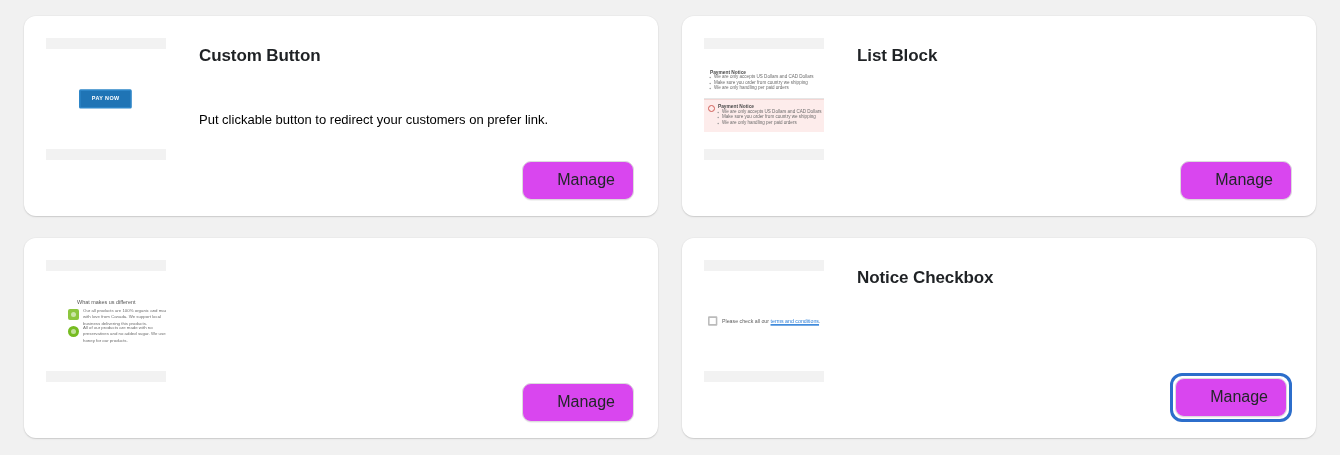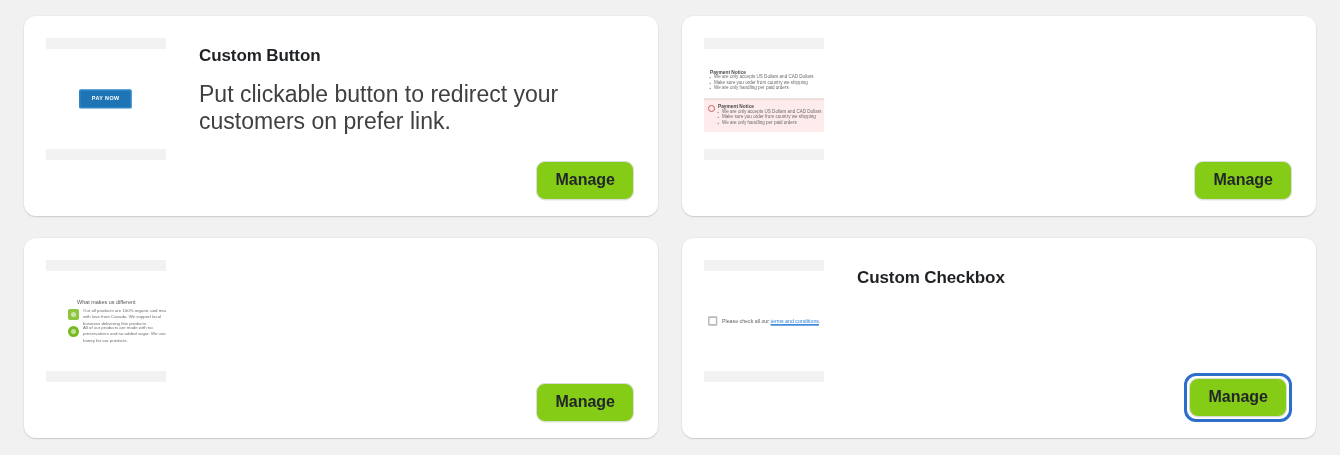--- a/index.html
+++ b/index.html
@@ -201,53 +201,54 @@
     text-decoration: underline;
   }
 
   
   .body {
     flex: 1;
     padding-left: 33px;
     display: flex;
     flex-direction: column;
     min-width: 0;
+    gap: 20px;
   }
   .card-title {
     font-size: 17px;
     font-weight: bold;
     color: #1f2225;
     line-height: 22px;
     margin: 9px 0 0 0;
     letter-spacing: -0.1px;
   }
   .card-desc {
-    font-size: 23px;
-    color: #404040;
-    line-height: 27px;
+    font-size: 13px;
+    color: #000000;
+    line-height: 37px;
     margin: 14px 0 0 0;
     max-width: 470px;
   }
   .actions {
     margin-top: auto;
     display: flex;
     justify-content: flex-end;
     padding-right: 2px;
   }
 
   .manage-btn {
     box-sizing: border-box;
     font-family: "Liberation Sans", sans-serif;
     font-size: 16px;
-    font-weight: bold;
+    font-weight: normal;
     color: #222628;
-    background: #84cc16;
+    background: #d946ef;
     border: 1px solid #dcdcdc;
     border-radius: 9px;
-    padding: 9px 18px 10px 18px;
+    padding: 9px 18px 10px 34px;
     line-height: 18px;
     box-shadow: 0 1px 0 rgba(0,0,0,0.05);
     cursor: pointer;
   }
   .focus-wrap {
     display: inline-block;
     border: 3px solid #2c6ecb;
     border-radius: 12px;
     padding: 2px;
   }
@@ -292,20 +293,21 @@
               <div class="lb-li">We are only accepts US Dollars and CAD Dollars</div>
               <div class="lb-li">Make sure you order from country we shipping</div>
               <div class="lb-li">We are only handling per paid orders</div>
             </div>
           </div>
         </div>
       </div>
       <div class="thumb-bar bottom"></div>
     </div>
     <div class="body">
+      <div class="card-title">List Block</div>
       <div class="actions">
         <button class="manage-btn">Manage</button>
       </div>
     </div>
   </div>
 
   <div class="card">
     <div class="thumb">
       <div class="thumb-bar top"></div>
       <div class="thumb-inner">
@@ -333,21 +335,21 @@
       <div class="thumb-bar top"></div>
       <div class="thumb-inner">
         <div class="cb-row">
           <span class="cb-box"></span>
           <span class="cb-txt"><span>Please check all our </span><span class="cb-link">terms and conditions</span><span>.</span></span>
         </div>
       </div>
       <div class="thumb-bar bottom"></div>
     </div>
     <div class="body">
-      <div class="card-title">Custom Checkbox</div>
+      <div class="card-title">Notice Checkbox</div>
       <div class="actions">
         <span class="focus-wrap">
           <button class="manage-btn">Manage</button>
         </span>
       </div>
     </div>
   </div>
 
 </div>
 

